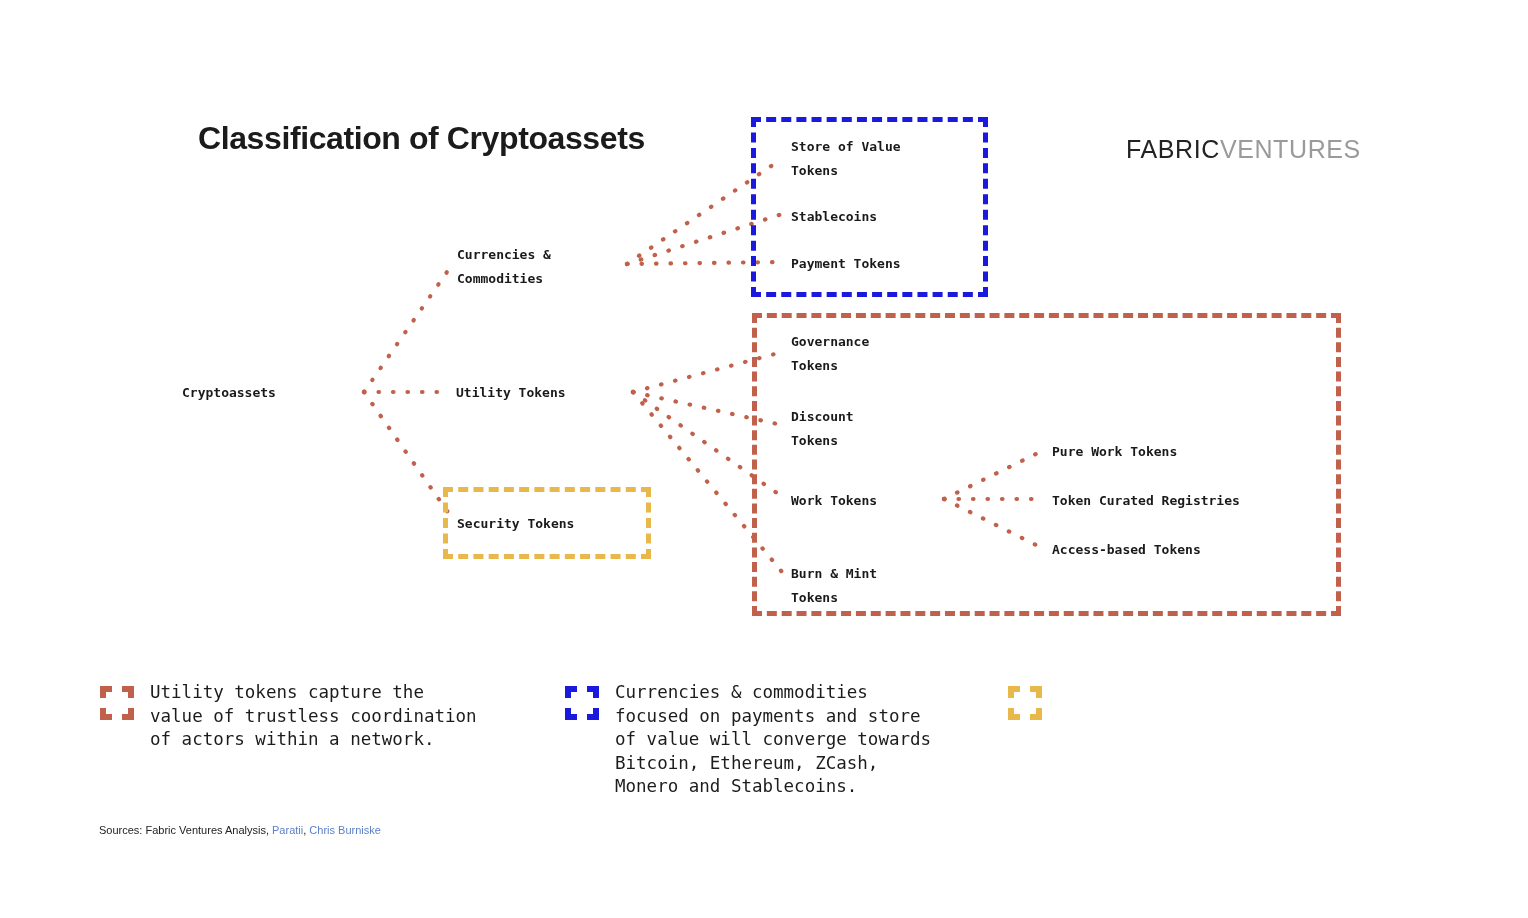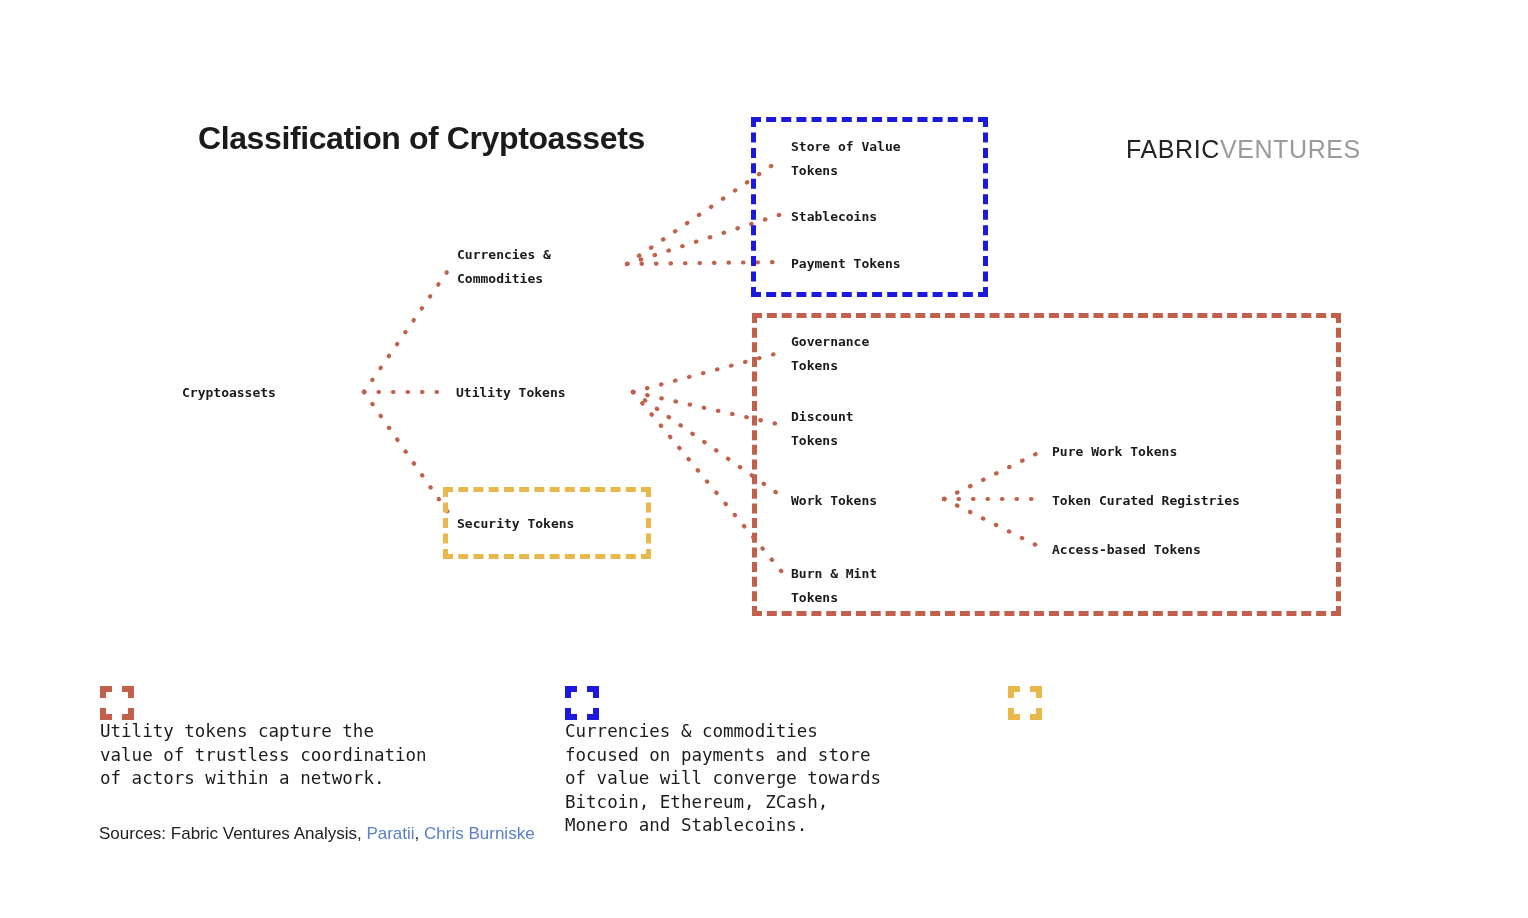--- a/index.html
+++ b/index.html
@@ -71,21 +71,20 @@
     border: 5px dashed #c1614b;
   }
   .box-gold {
     border: 5px dashed #e8b84b;
   }
 
   .legend {
     position: absolute;
     display: flex;
     align-items: flex-start;
-    flex-direction: column;
   }
   .legend-mark {
     width: 34px;
     height: 34px;
     box-sizing: border-box;
     flex: 0 0 34px;
     margin-top: 5px;
     margin-right: 16px;
   }
   .lm-red { border: 6px dashed #c1614b; }
@@ -97,21 +96,21 @@
     line-height: 23.6px;
     color: #1c1c1c;
     white-space: pre-line;
   }
 
   .sources {
     position: absolute;
     left: 99px;
     top: 824px;
     font-family: "Liberation Sans", sans-serif;
-    font-size: 17px;
+    font-size: 11px;
     color: #222222;
   }
   .sources .lnk { color: #5b7fc7; }
 </style>
 </head>
 <body>
 
 <div id="stage">
 
   <div class="title">Classification of Cryptoassets</div>

